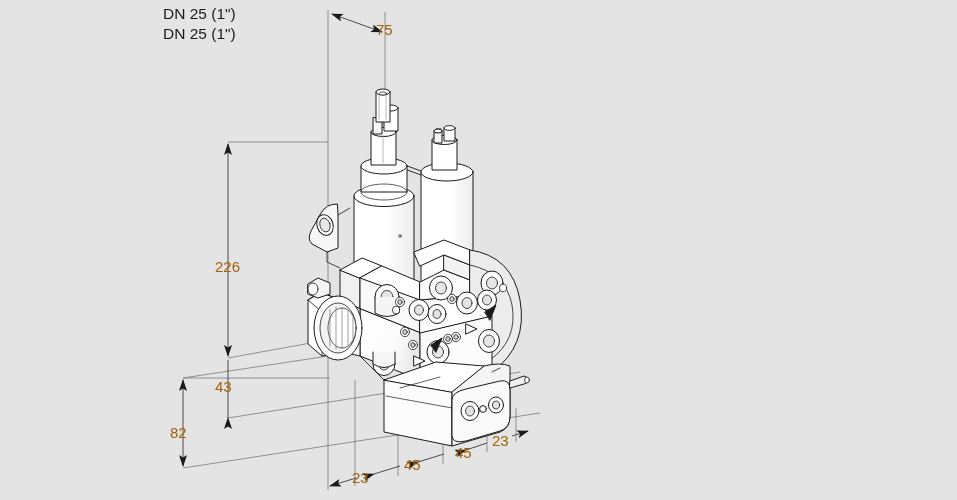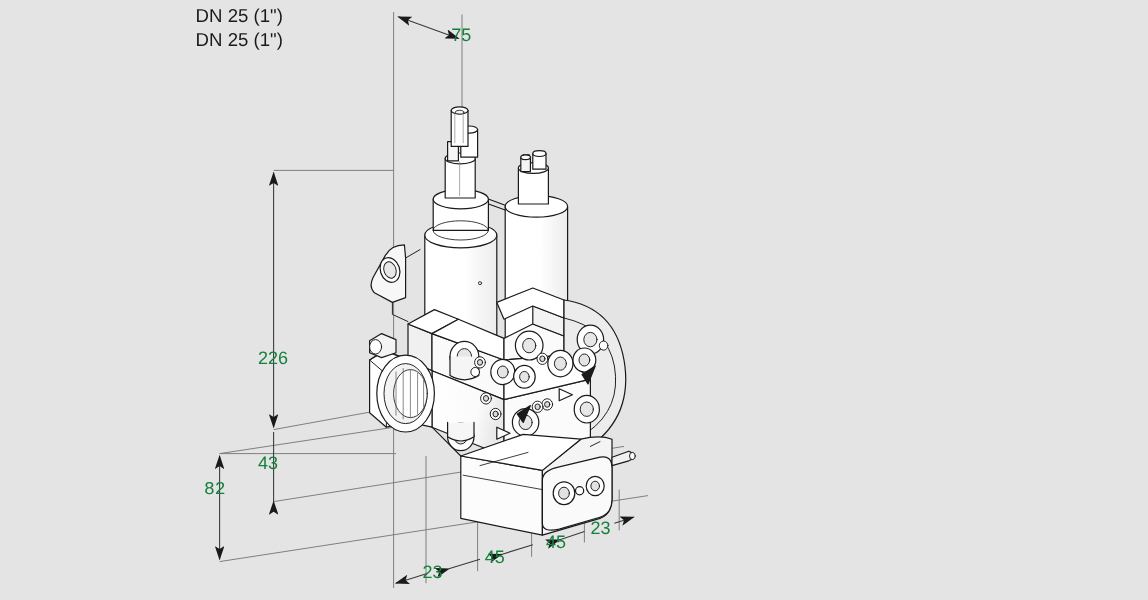--- a/index.html
+++ b/index.html
@@ -23,21 +23,21 @@
     position: absolute;
     left: 0;
     top: 0;
     width: 957px;
     height: 500px;
   }
   .dim-label {
     position: absolute;
     font-family: "Liberation Sans", sans-serif;
     font-size: 15px;
-    color: #15803d;
+    color: #a16207;
     white-space: nowrap;
     letter-spacing: 0px;
   }
   .port-label {
     position: absolute;
     font-family: "Liberation Sans", sans-serif;
     font-size: 15.5px;
     color: #1a1a1a;
     white-space: nowrap;
   }
@@ -316,21 +316,21 @@
       <g>
         <line x1="512" y1="436" x2="528" y2="431" marker-end="url(#arrA)"></line>
       </g>
     </g>
   </svg>
 
   <div class="port-label" style="left:163px; top:5px;">DN 25 (1")</div>
   <div class="port-label" style="left:163px; top:25px;">DN 25 (1")</div>
 
   <div class="dim-label" style="left:376px; top:21px;">75</div>
-  <div class="dim-label" style="left:215px; top:258px;margin-top:32px;">226</div>
+  <div class="dim-label" style="left:215px; top:258px;">226</div>
   <div class="dim-label" style="left:215px; top:378px;">43</div>
-  <div class="dim-label" style="left:170px; top:400px;font-family:Liberation Mono, monospace;">82</div>
+  <div class="dim-label" style="left:170px; top:424px;">82</div>
   <div class="dim-label" style="left:352px; top:469px;">23</div>
   <div class="dim-label" style="left:404px; top:456px;">45</div>
   <div class="dim-label" style="left:455px; top:444px;">45</div>
   <div class="dim-label" style="left:492px; top:432px;">23</div>
 
 </div>
 
 </body></html>

